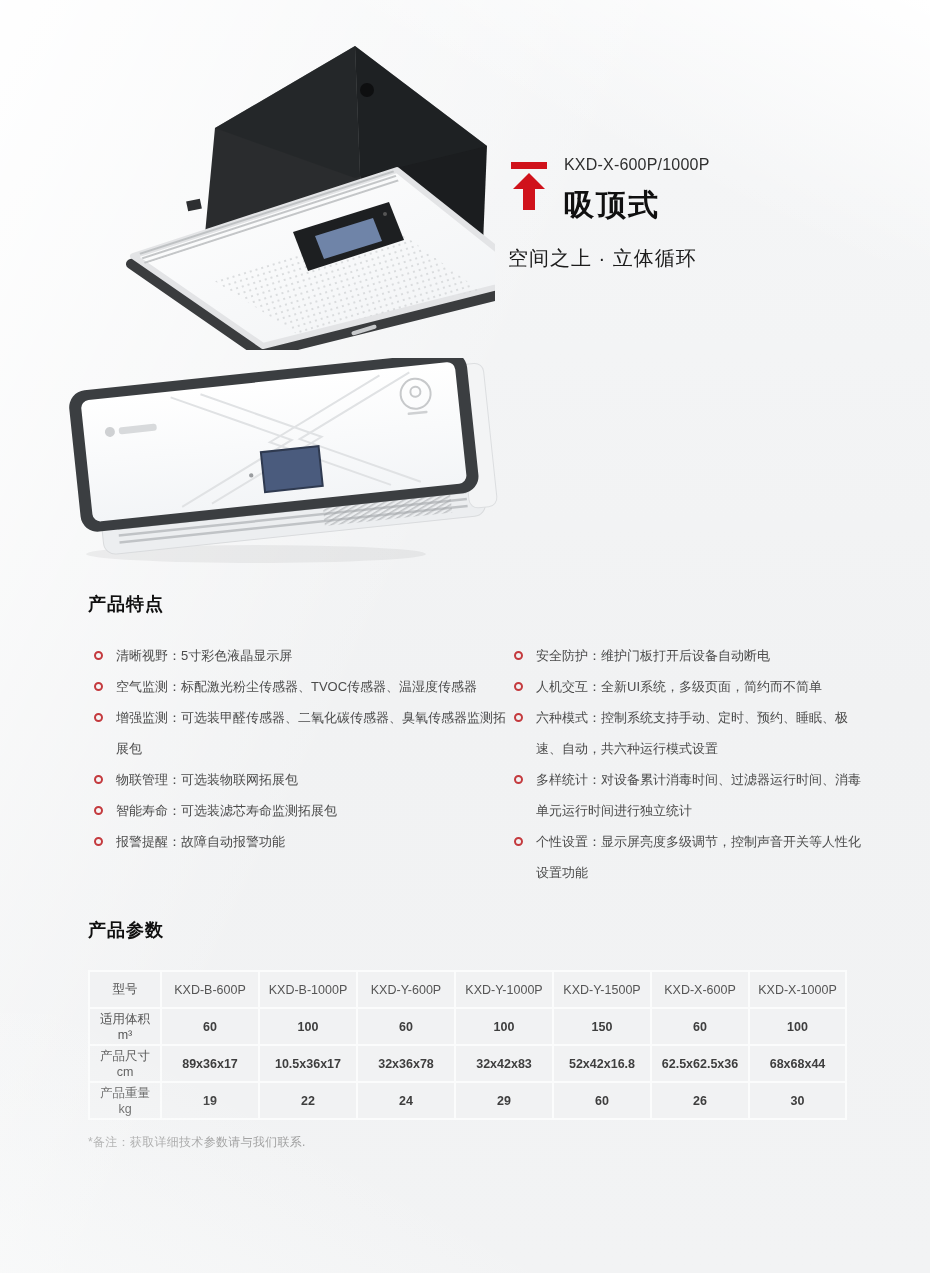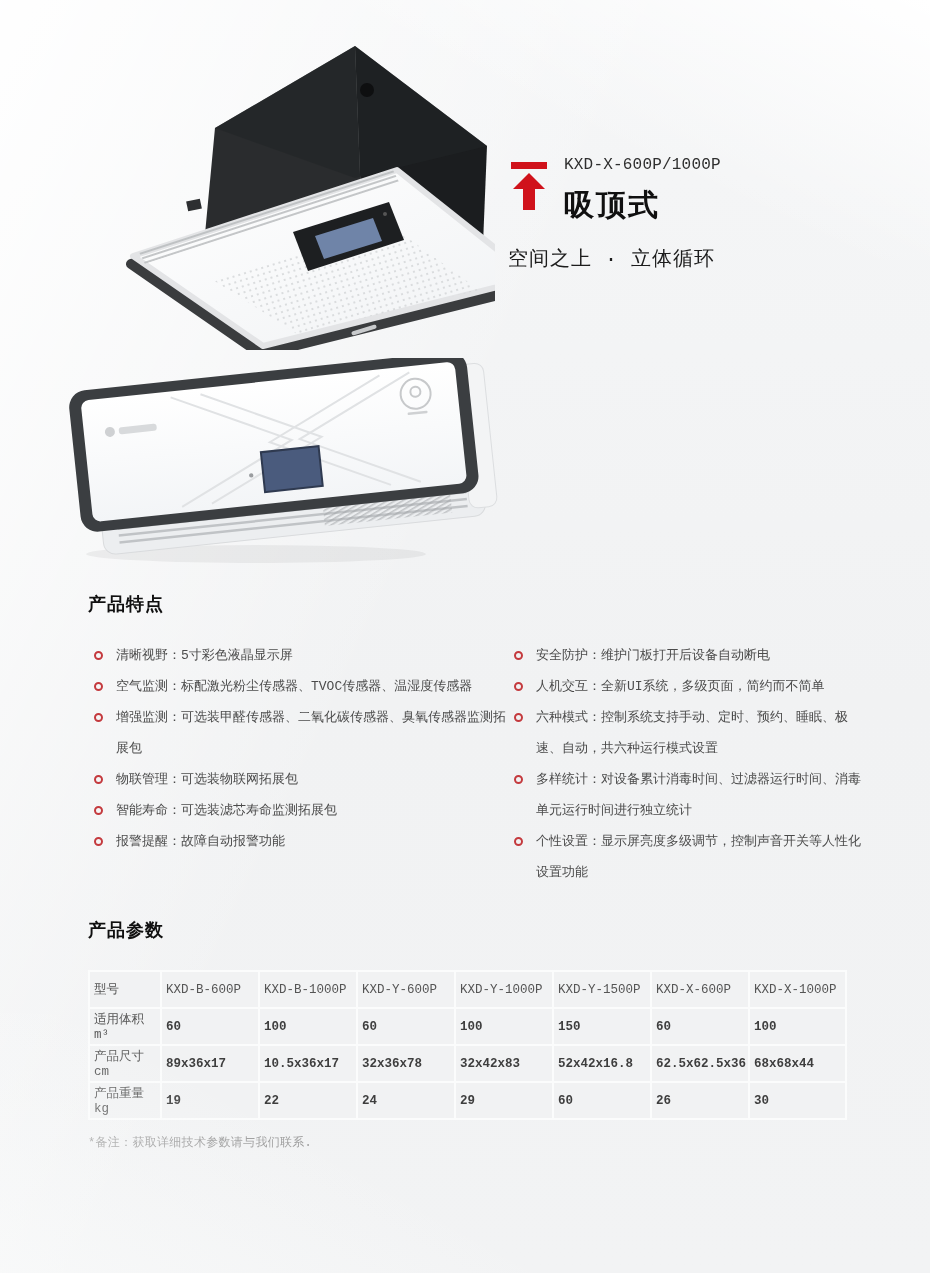--- a/index.html
+++ b/index.html
@@ -2,21 +2,20 @@
 <html><head>
 <meta charset="utf-8">
 <style>
   * { margin:0; padding:0; box-sizing:border-box; }
   html,body { background:#ffffff; font-family:"Liberation Sans","DejaVu Sans",sans-serif; }
   .page {
     position:relative; width:930px; height:1273px; margin:0 auto; overflow:hidden;
     background-image:
       linear-gradient(115deg, rgba(255,255,255,.95) 0%, rgba(255,255,255,0) 45%),
       linear-gradient(180deg, #f5f6f7 0%, #f1f2f3 55%, #f2f3f4 100%);
-    font-family: Liberation Mono, monospace;
   }
   .page::before {
     content:""; position:absolute; right:0; top:0; width:600px; height:260px;
     background:linear-gradient(205deg, #ffffff 0%, rgba(255,255,255,0) 55%);
     pointer-events:none;
   }
   .page::after {
     content:""; position:absolute; left:-120px; bottom:-40px; width:700px; height:300px;
     background:linear-gradient(25deg, #fafbfb 0%, rgba(255,255,255,0) 60%);
     transform:skewX(-18deg); pointer-events:none;
@@ -55,21 +54,21 @@
     position:absolute; left:6px; top:11px; width:9px; height:9px;
     border:2px solid #c43a3e; border-radius:50%; background:transparent;
   }
 
   
   table.specs {
     margin-top:28px; width:757px; table-layout:fixed; border-collapse:collapse;
     border:1px solid #e4e5e7;
   }
   table.specs th, table.specs td {
-    border:2px solid #fbfcfc; background:#f1f2f3; text-align:left;
+    border:2px solid #fbfcfc; background:#f1f2f3; text-align:center;
     font-size:12.5px; padding:0 4px; height:37px; vertical-align:middle;
   }
   table.specs th { font-weight:normal; color:#555; }
   td.row-label { color:#555; }
   td.val { font-weight:bold; color:#3e3e3e; }
   .note { margin-top:14px; font-size:12px; color:#9a9a9a; letter-spacing:.3px; }
 </style>
 </head>
 <body>
 

